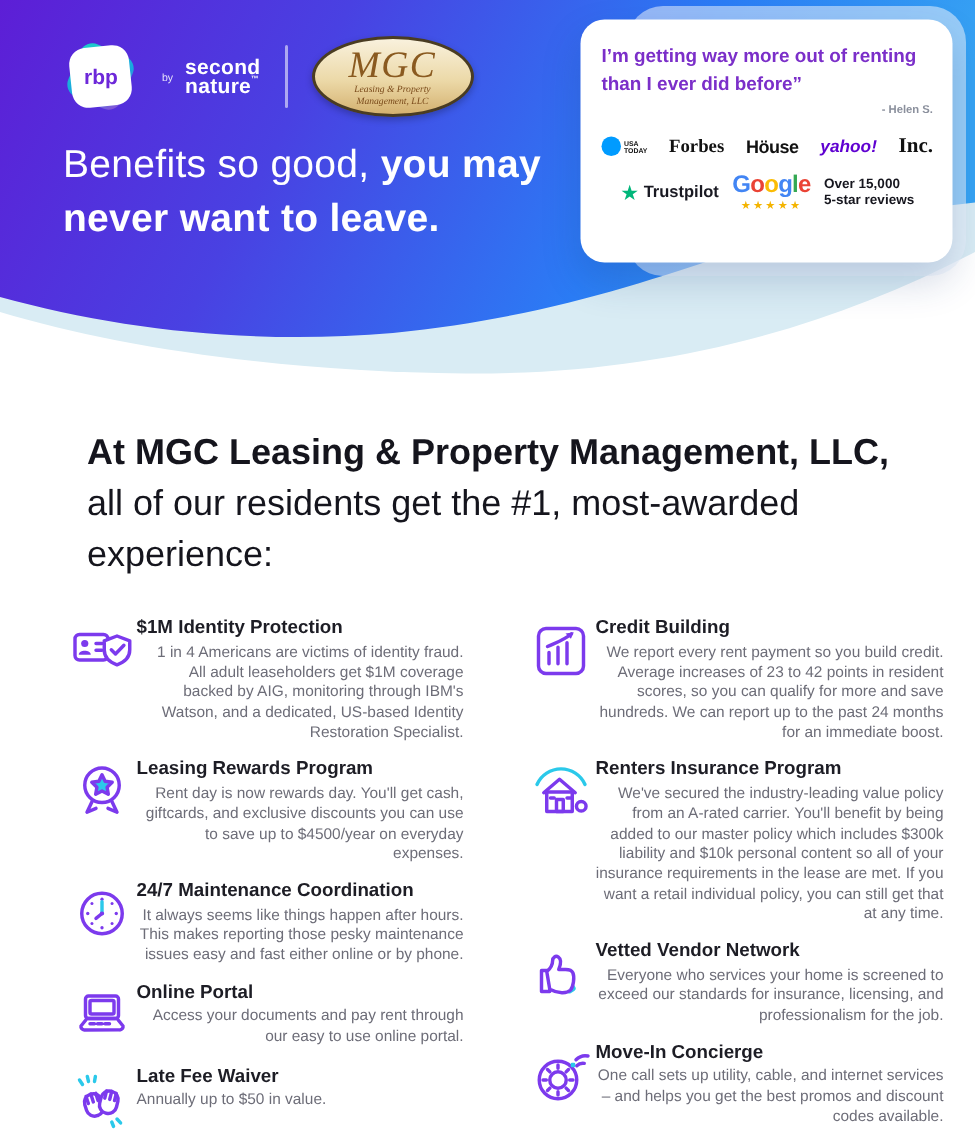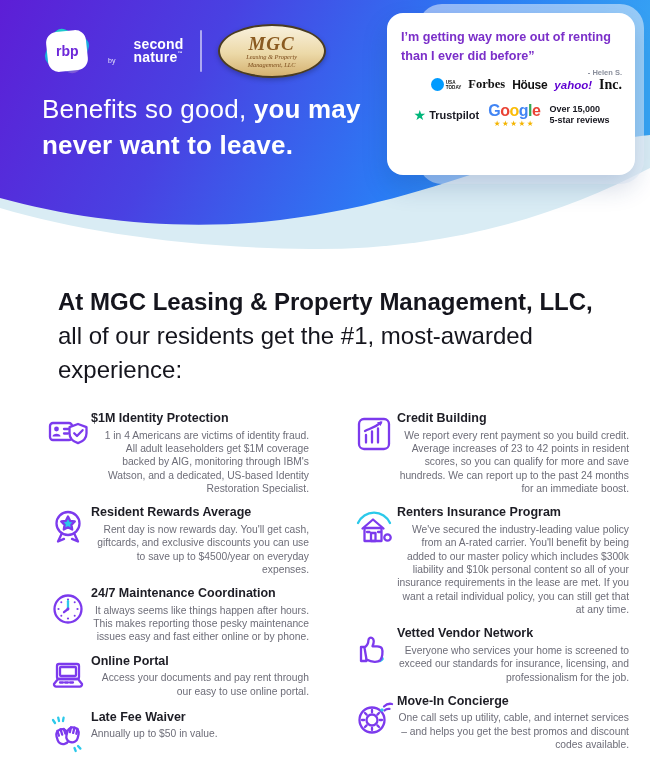--- a/index.html
+++ b/index.html
@@ -11,49 +11,49 @@
   .header { position:relative; width:650px; height:265px; }
   .header svg.waves { position:absolute; top:0; left:0; }
 
   .brand-row { position:absolute; top:24px; left:42px; display:flex; align-items:center; gap:16px; }
   .rbp-badge { position:relative; width:50px; height:50px; flex:none; }
   .rbp-bg { position:absolute; top:6px; left:6px; width:38px; height:38px; border-radius:9px;
             background:linear-gradient(135deg,#1fd1c7 0%,#18a7e0 55%,#c026d3 115%); transform:rotate(23deg); }
   .rbp-fg { position:absolute; top:5px; left:5px; width:40px; height:40px; border-radius:11px; background:#fff;
             transform:rotate(-6deg); display:flex; align-items:center; justify-content:center; }
   .rbp-fg span { font-size:14px; font-weight:bold; color:#6d28d9; transform:rotate(6deg); }
-  .sn-text { display:flex; align-items:flex-end; gap:18px; color:#fff; }
+  .sn-text { display:flex; align-items:center; gap:8px; color:#fff; }
   .sn-by { font-size:7px; margin-top:3px; opacity:.85; }
   .sn-words { font-size:14px; font-weight:bold; line-height:.95; letter-spacing:.2px; }
   .sn-tm { font-size:5px; vertical-align:top; }
   .brand-sep { width:2px; height:42px; background:rgba(255,255,255,.55); border-radius:2px; }
   .mgc-oval { width:108px; height:54px; border-radius:50%; border:2px solid #4a3c22;
               background:linear-gradient(180deg,#f9f1dd 0%,#eeda aa 50%,#d8b878 100%);
               background:linear-gradient(180deg,#f9f1dd 0%,#ecd9a8 55%,#d4b170 100%);
               display:flex; flex-direction:column; align-items:center; justify-content:center;
               box-shadow:0 2px 5px rgba(0,0,0,.25); }
-  .mgc-name { font-family:"Liberation Serif", serif; font-style:italic; font-weight:bold;
-              font-size:19px; color:#8a5a20; line-height:1; letter-spacing:1px; }
+  .mgc-name { font-family:"Liberation Serif", serif; font-style:italic; font-weight:normal;
+              font-size:25px; color:#8a5a20; line-height:1; letter-spacing:1px; }
   .mgc-sub { font-family:"Liberation Serif", serif; font-style:italic; font-size:6.4px;
              color:#7a4a1a; line-height:1.25; text-align:center; }
 
   .headline { position:absolute; left:42px; top:92px; width:382px; font-size:26px;
               color:#ffffff; line-height:1.38; letter-spacing:.2px; }
   .headline .hl-reg { font-weight:400; }
   .headline .hl-bold { font-weight:700; }
 
   
   .card-halo { position:absolute; top:4px; right:6px; width:226px; height:180px; border-radius:24px;
                background:rgba(233,243,252,.55); }
   .test-card { position:absolute; top:13px; right:15px; width:248px; height:162px; background:#fff;
                border-radius:16px; box-shadow:0 12px 26px rgba(25,55,120,.20); padding:15px 13px 0 14px; }
   .quote { color:#7b2fc9; font-weight:bold; font-size:12.6px; line-height:1.5; }
   .attrib { text-align:right; font-size:7.5px; color:#8a8f9c; font-weight:bold; margin-top:2px; }
 
-  .press-row { display:flex; align-items:center; justify-content:flex-end; gap:7px; }
+  .press-row { display:flex; align-items:center; justify-content:space-between; gap:7px; margin-top:13px; }
   .usat { display:flex; align-items:center; gap:2px; }
   .usat-dot { width:13px; height:13px; border-radius:50%; background:#009bff; }
   .usat-txt { font-size:4.6px; font-weight:bold; color:#111; line-height:1.1; }
   .lg-forbes { font-family:"Liberation Serif", serif; font-weight:bold; font-size:12.5px; color:#111; }
   .lg-house { font-weight:bold; font-size:12px; color:#111; letter-spacing:-.3px; }
   .lg-yahoo { font-weight:bold; font-style:italic; font-size:11.5px; color:#5f01d1; }
   .lg-inc { font-family:"Liberation Serif", serif; font-weight:bold; font-size:14px; color:#111; }
 
   .rating-row { display:flex; align-items:center; justify-content:center; gap:9px; margin-top:10px; }
   .tp { display:flex; align-items:center; gap:3px; }
@@ -194,21 +194,21 @@
       <div class="item">
         <div class="ic">
           <svg width="46" height="46" viewBox="0 0 46 46">
             <path class="pu" d="M17.5,27 l-4.5,9.5 l6,-2.6 M28.5,27 l4.5,9.5 l-6,-2.6"></path>
             <circle class="pu wh" cx="23" cy="18.5" r="11.5" fill="#ffffff"></circle>
             <path class="cyfill" d="M23,11.5 l2.1,4.3 4.7,0.7 -3.4,3.3 0.8,4.7 -4.2,-2.2 -4.2,2.2 0.8,-4.7 -3.4,-3.3 4.7,-0.7 z"></path>
             <path class="pu" d="M23,11.5 l2.1,4.3 4.7,0.7 -3.4,3.3 0.8,4.7 -4.2,-2.2 -4.2,2.2 0.8,-4.7 -3.4,-3.3 4.7,-0.7 z" stroke-width="1.6"></path>
           </svg>
         </div>
         <div class="txt">
-          <h3>Resident Rewards Average</h3>
+          <h3>Leasing Rewards Program</h3>
           <p>Rent day is now rewards day. You'll get cash, giftcards, and exclusive discounts you can use to save up to $4500/year on everyday expenses.</p>
         </div>
       </div>
 
       <div class="item">
         <div class="ic">
           <svg width="46" height="46" viewBox="0 0 46 46">
             <circle class="pu" cx="23" cy="23" r="13.5"></circle>
             <circle class="pufill" cx="23" cy="13.5" r="1.1"></circle>
               <circle class="pufill" cx="23" cy="32.5" r="1.1"></circle>

